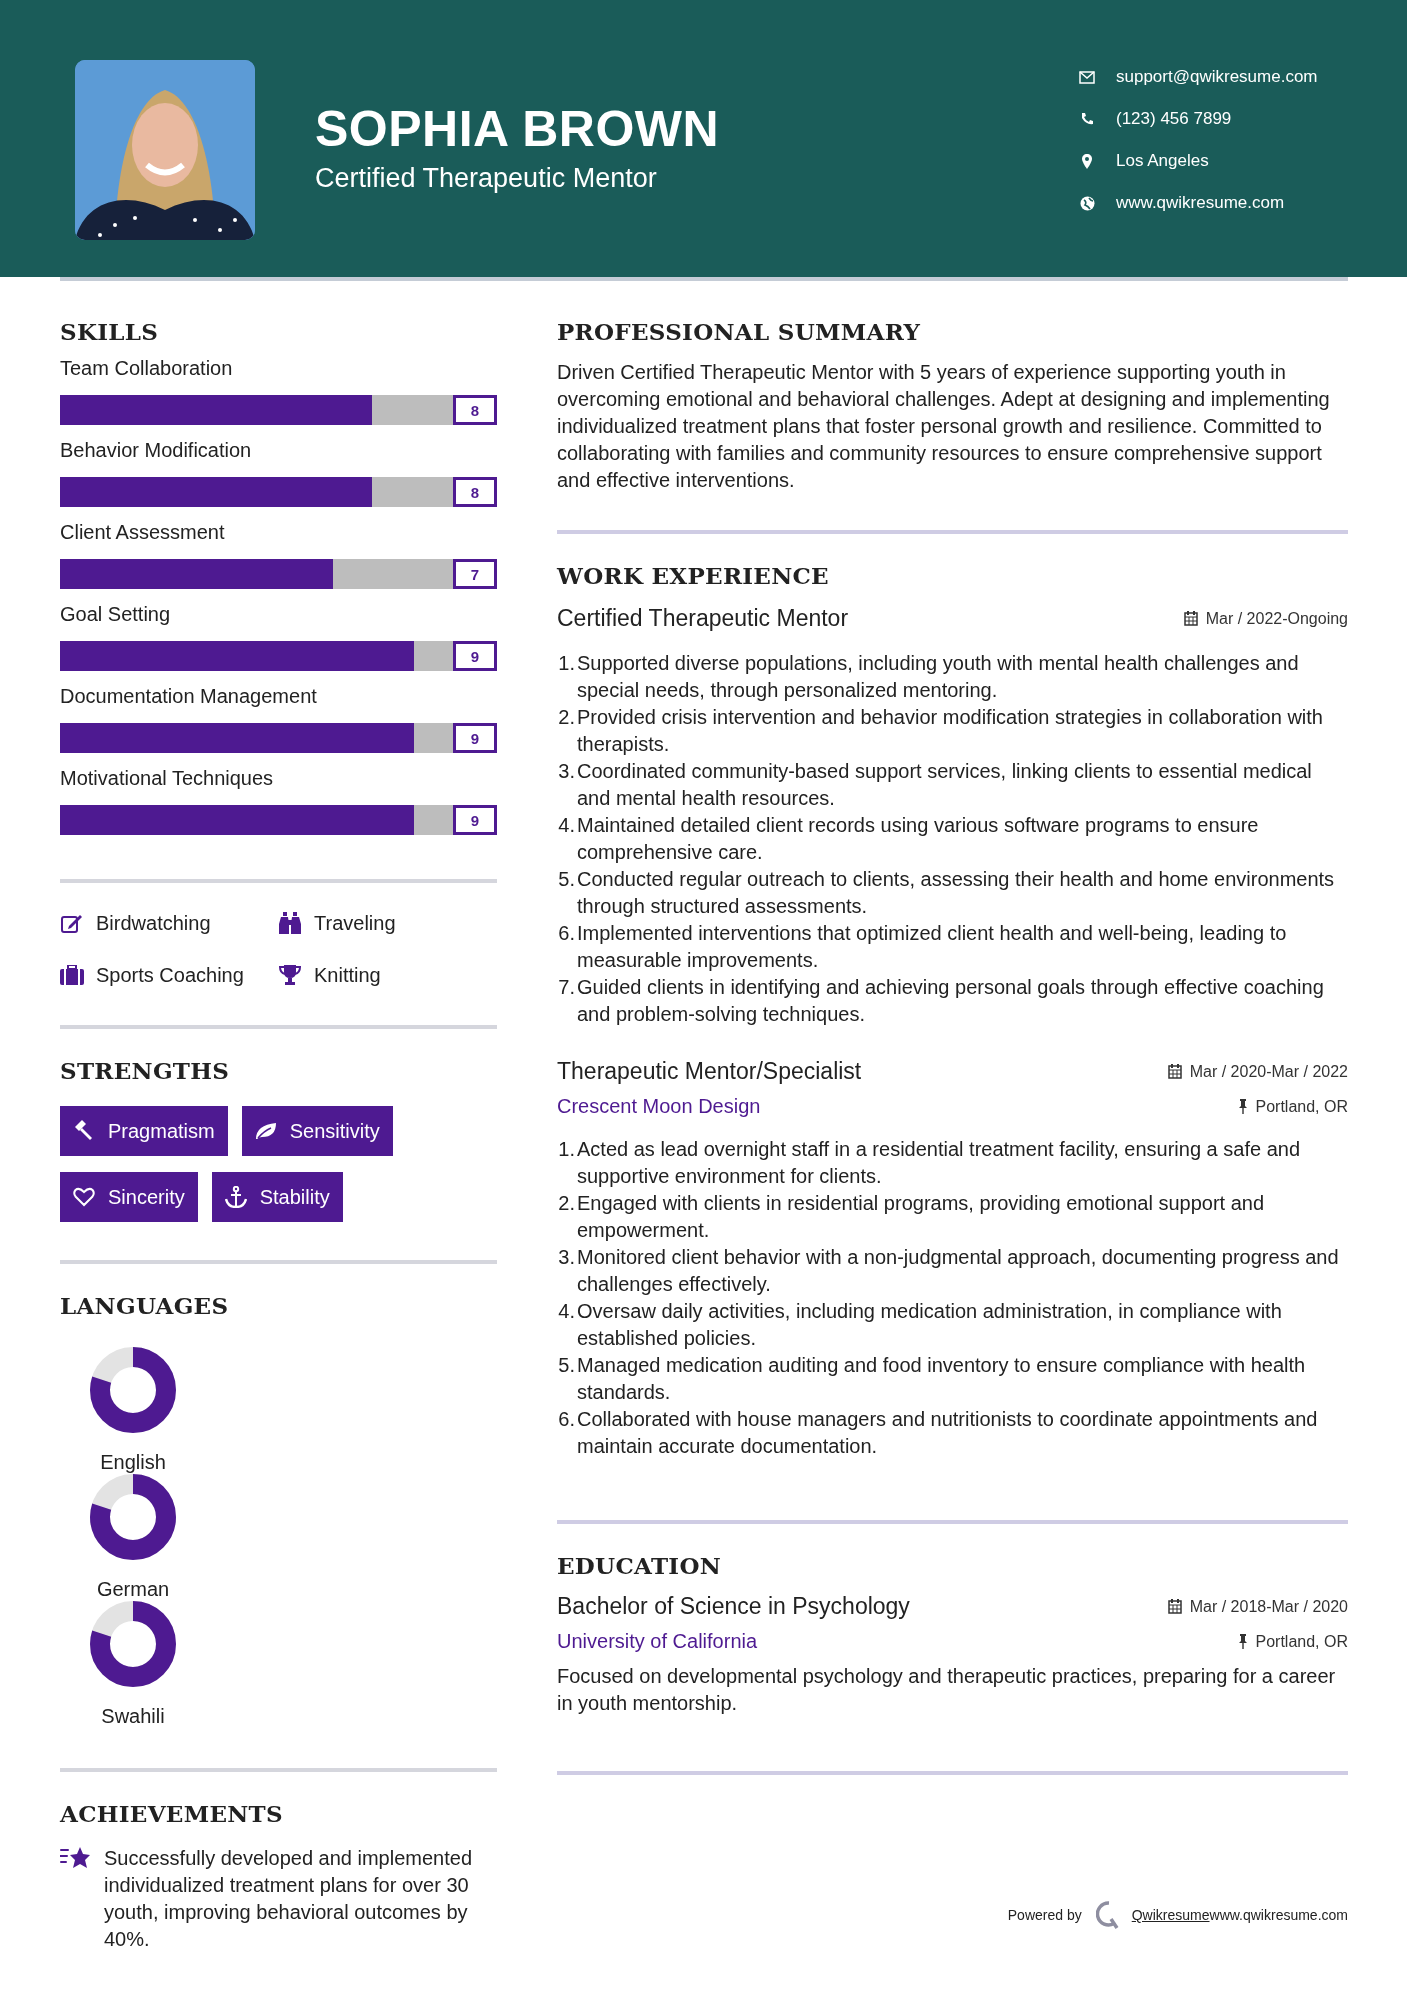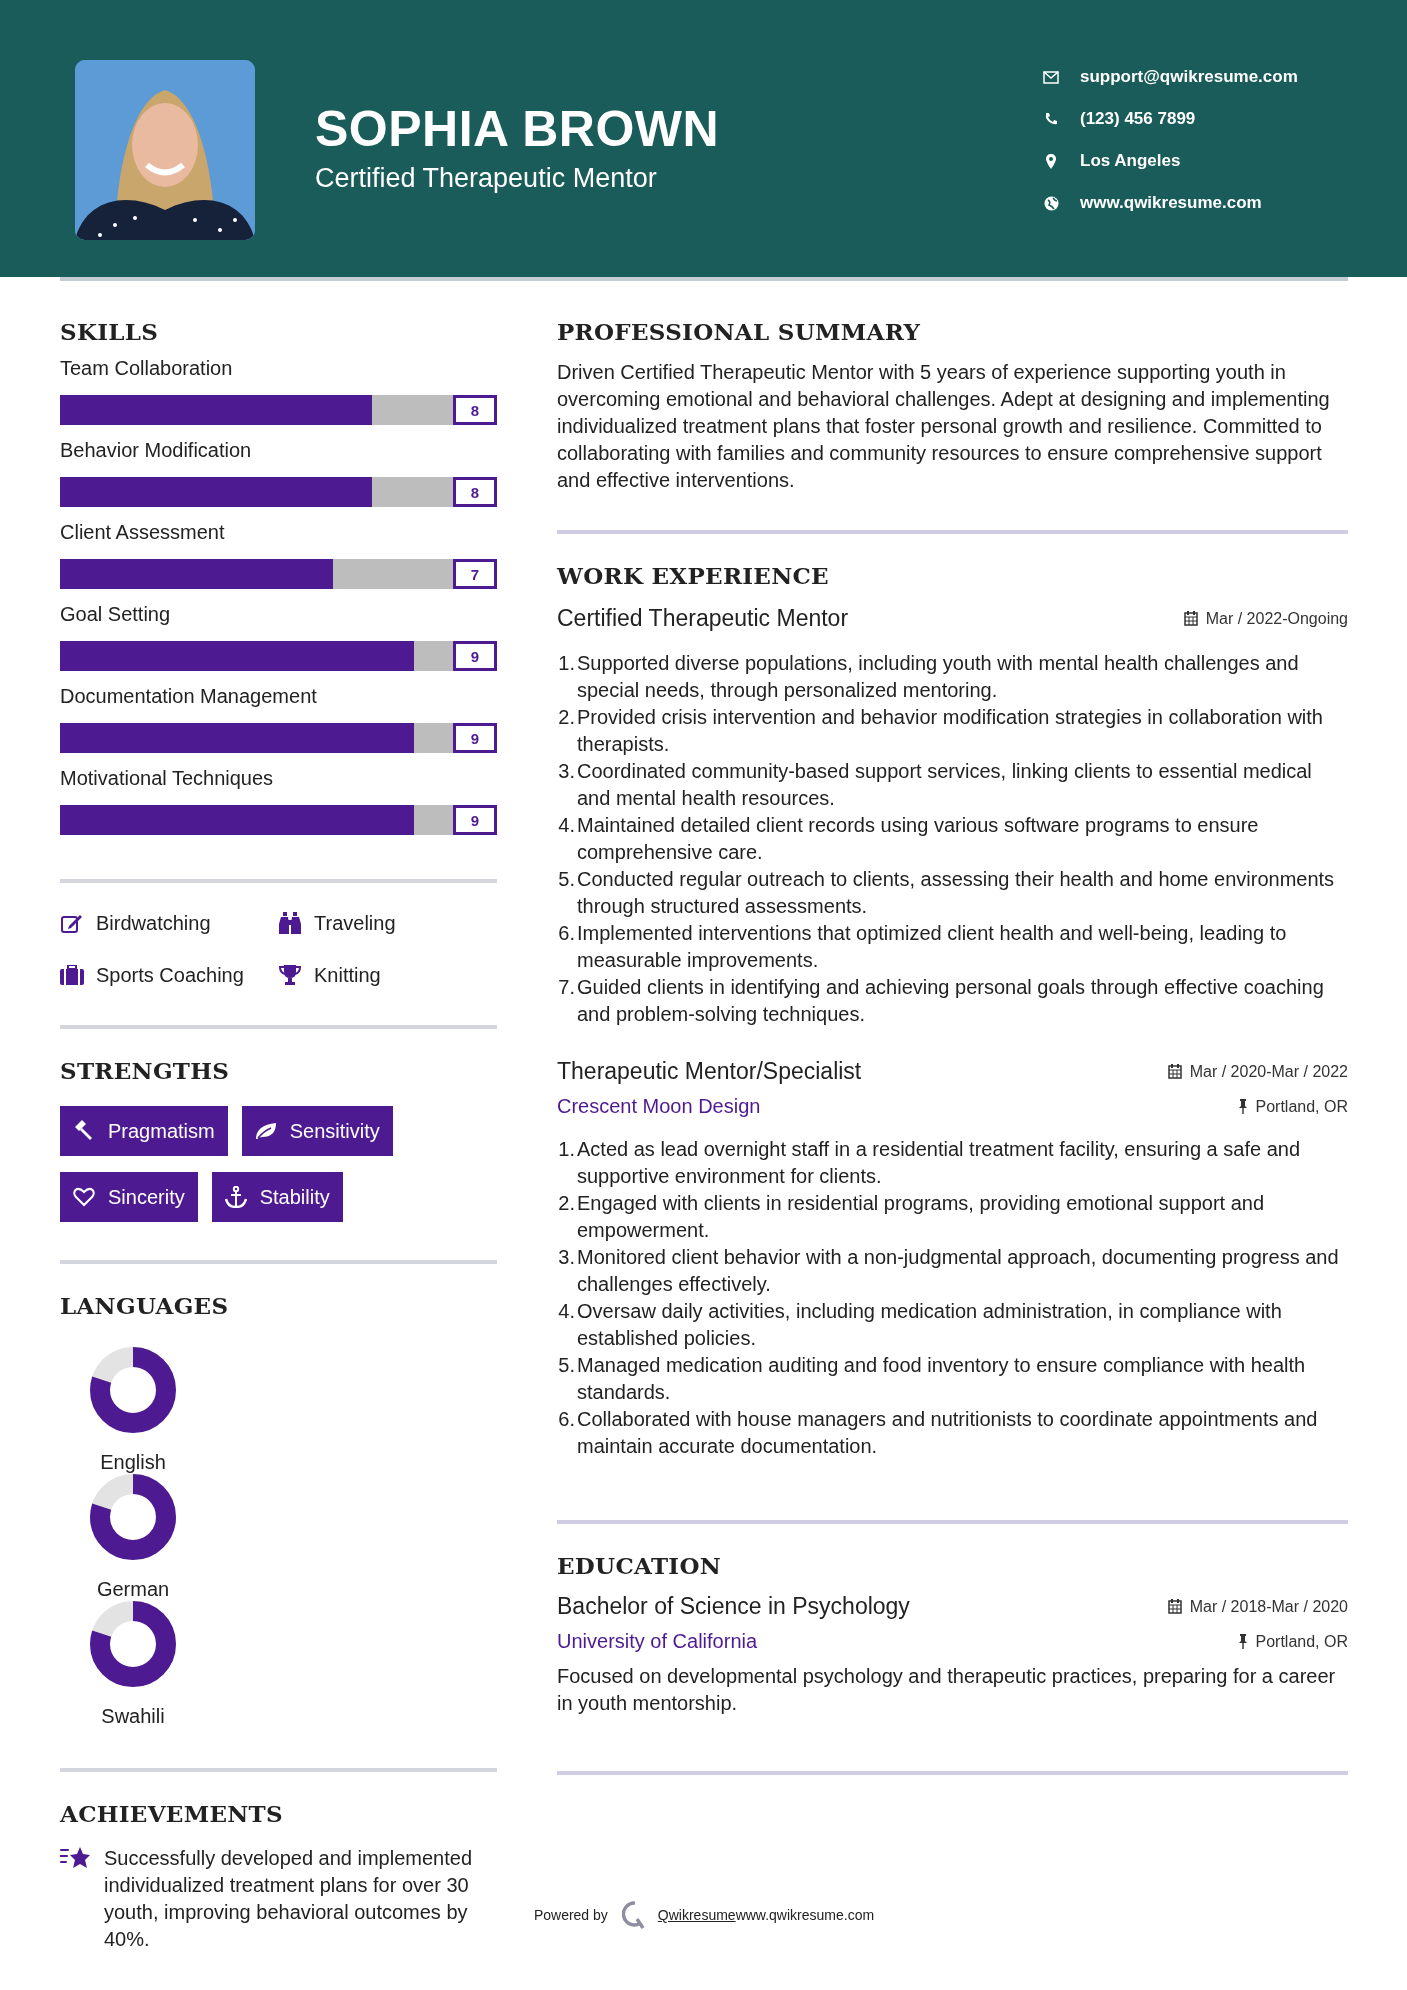--- a/index.html
+++ b/index.html
@@ -5,21 +5,21 @@
   * { box-sizing: border-box; margin: 0; padding: 0; }
   html, body { width: 1407px; height: 1990px; background: #ffffff; overflow: hidden; }
   body { font-family: "Liberation Sans", "DejaVu Sans", sans-serif; color: #222; position: relative; }
 
   .header { position: absolute; left: 0; top: 0; width: 1407px; height: 277px; background: #1a5c59; }
   .header-rule { position: absolute; left: 60px; top: 277px; width: 1288px; height: 4px; background: #c5ccd6; }
   .photo { position: absolute; left: 75px; top: 60px; width: 180px; height: 180px; border-radius: 10px; background: #5c9bd6; overflow: hidden; }
   .photo svg { display: block; }
   .name { position: absolute; left: 315px; top: 100px; font-family: Liberation Sans, sans-serif; font-weight: bold; font-size: 50px; color: #ffffff; letter-spacing: 0.5px; }
   .title { position: absolute; left: 315px; top: 163px; font-size: 27px; color: #ffffff; }
-  .contacts { position: absolute; left: 1042px; top: 56px; font-weight: bold; }
+  .contacts { position: absolute; left: 1078px; top: 56px; }
   .contact { display: flex; align-items: center; height: 42px; color: #fff; font-size: 17px; }
   .contact .ic { width: 18px; height: 18px; margin-right: 20px; display: inline-flex; align-items: center; justify-content: center; }
 
   .col-left { position: absolute; left: 60px; top: 318px; width: 437px; }
   .col-right { position: absolute; left: 557px; top: 318px; width: 791px; }
 
   .sec-title { font-family: "DejaVu Serif", "Liberation Serif", serif; font-weight: bold; font-size: 23px; color: #222; letter-spacing: 0.3px; }
   .divider { height: 4px; background: #d5d6dd; width: 100%; }
   .divider.purple { background: #cfcce4; }
 
@@ -51,21 +51,21 @@
   .job-title { font-size: 23px; color: #222; }
   .job-meta { font-size: 16px; color: #333; display: flex; align-items: center; }
   .job-meta .ic { margin-right: 8px; display: inline-flex; }
   .job-sub { display: flex; justify-content: space-between; align-items: center; margin-top: 10px; }
   .company { font-size: 20px; color: #4e1a91; }
   .job-list { list-style: none; margin-top: 18px; font-size: 20px; line-height: 27px; color: #222; }
   .job-list li { display: flex; }
   .job-list .num { width: 18px; flex-shrink: 0; text-align: right; margin-right: 2px; }
   .job-list .txt { flex: 1; }
 
-  .footer { position: absolute; left: 60px; top: 1900px; width: 1288px; height: 30px; display: flex; justify-content: center; align-items: center; font-size: 14px; color: #222; }
+  .footer { position: absolute; left: 60px; top: 1900px; width: 1288px; height: 30px; display: flex; justify-content: flex-end; align-items: center; font-size: 14px; color: #222; }
   .footer .left { display: flex; align-items: center; }
   .footer .brand { text-decoration: underline; margin-left: 10px; }
   .footer .logo { margin-left: 14px; display: inline-flex; }
 </style>
 </head>
 <body>
 
 <div class="header">
   <div class="photo">
     <svg width="180" height="180" viewBox="0 0 180 180">

